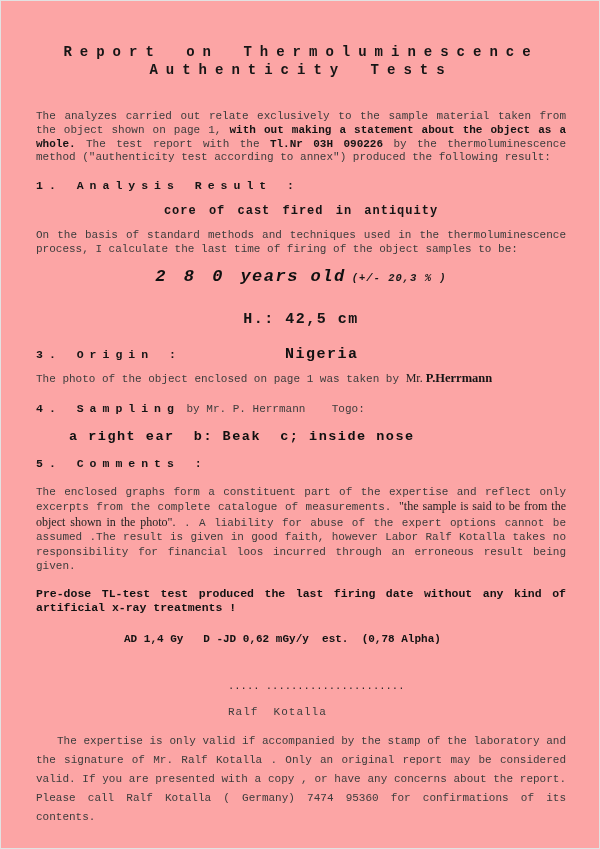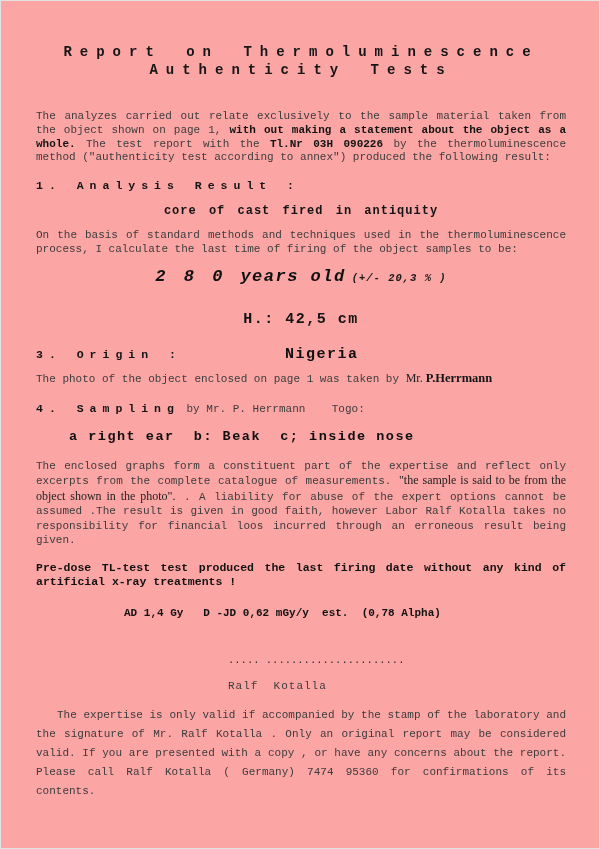--- a/index.html
+++ b/index.html
@@ -113,20 +113,21 @@
   <div class="height-line">H.: 42,5 cm</div>
 
   <div class="sec3-line"><span class="sec-heading">3. Origin :</span><span class="origin-value">Nigeria</span></div>
 
   <div class="photo-line"><span>The photo of the object enclosed on page 1 was taken by </span><span class="serif">Mr. </span><span class="serif-bold">P.Herrmann</span></div>
 
   <div class="sec4-line"><span class="sec-heading">4. Sampling</span><span class="sampling-rest pre"> by Mr. P. Herrmann    Togo:</span></div>
 
   <div class="samples-line pre">a right ear  b: Beak  c; inside nose</div>
 
+  <div class="sec-heading sec5-heading">5. Comments :</div>
 
   <div class="comments-par"><span>The enclosed graphs form a constituent part of the expertise and reflect only excerpts from the complete catalogue of measurements. </span><span class="serif">"the sample is said to be from the object shown in the photo".</span><span> . A liability for abuse of the expert options cannot be assumed .The result is given in good faith, however Labor Ralf Kotalla takes no responsibility for financial loos incurred through an erroneous result being given.</span></div>
 
   <div class="predose-par">Pre-dose TL-test test produced the last firing date without any kind of artificial x-ray treatments !</div>
 
   <div class="dose-line pre">AD 1,4 Gy   D -JD 0,62 mGy/y  est.  (0,78 Alpha)</div>
 
   <div class="sig-dots pre">..... ......................</div>
 
   <div class="sig-name pre">Ralf  Kotalla</div>

